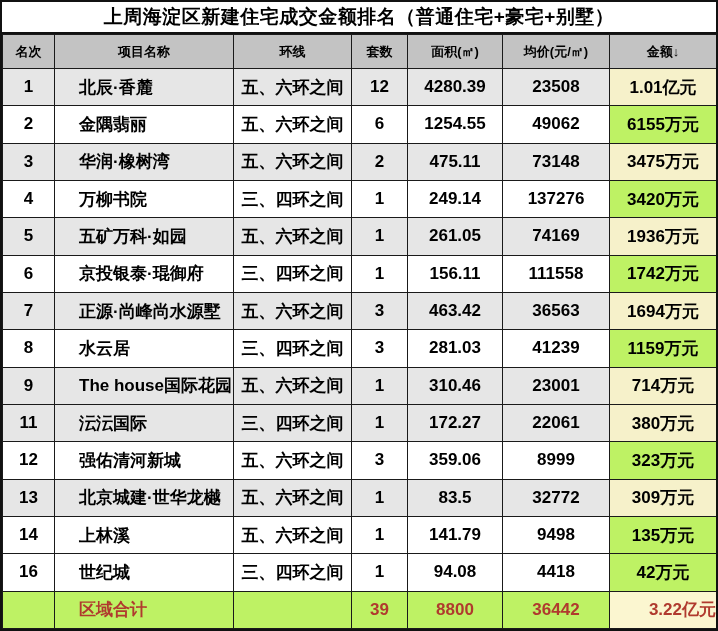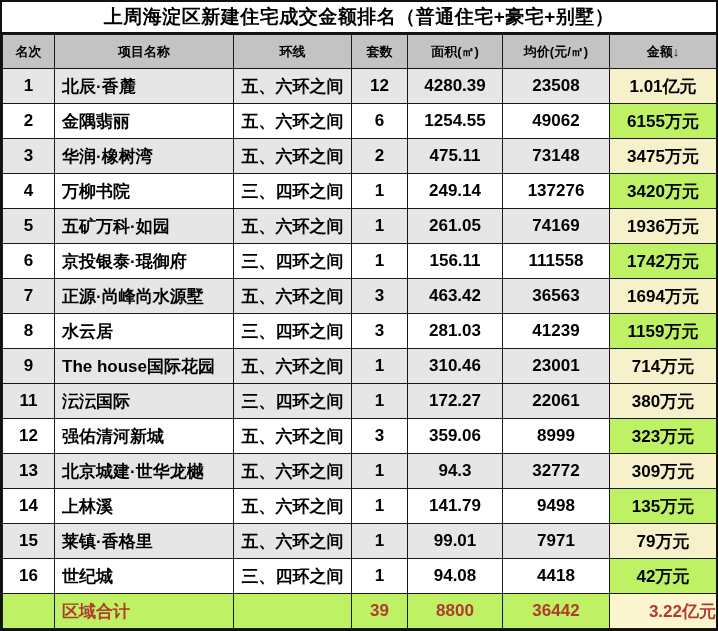--- a/index.html
+++ b/index.html
@@ -10,21 +10,21 @@
     font-size:19px; color:#000; background:#fff; border-bottom:2px solid #111;
     letter-spacing:0.5px; white-space:nowrap; }
   table.rank-table { width:714px; height:595px; border-collapse:collapse;
     table-layout:fixed; }
   .rank-table th, .rank-table td { border:1px solid #1a1a1a; font-weight:bold;
     overflow:hidden; white-space:nowrap; padding:0; }
   .rank-table th { background:#c3c3c3; font-size:13px; height:33px; color:#000;
     text-align:center; }
   .rank-table td { font-size:17px; height:32px; text-align:center; color:#000;
     background:#ffffff; }
-  .rank-table td.name-cell { text-align:left; padding-left:7px; }
+  .rank-table td.name-cell { text-align:left; padding-left:24px; }
   .rank-table tr.stripe td { background:#e6e6e6; }
   .rank-table td.amount-cell { background:#bef264; }
   .rank-table tr.stripe td.amount-cell { background:#f6f1ca;text-align:center; }
   .rank-table tr.total-row td { color:#b03a2e; background:#bef264; }
   .rank-table tr.total-row td.amount-cell { background:#fbf6d0; color:#b03a2e;text-align:right; }
   .watermark { position:absolute; right:2px; bottom:14px; display:flex;
     align-items:center; pointer-events:none; opacity:0.55; }
   .watermark .wm-text { font-size:25px; font-weight:bold; letter-spacing:5px;
     color:rgba(255,255,255,0.25); -webkit-text-stroke:1.3px rgba(150,140,128,0.55); }
   .watermark svg { margin-right:-6px; }
@@ -155,41 +155,32 @@
     <td>3</td>
     <td>359.06</td>
     <td>8999</td>
     <td class="amount-cell">323万元</td>
   </tr>
         <tr class="stripe">
     <td>13</td>
     <td class="name-cell">北京城建·世华龙樾</td>
     <td>五、六环之间</td>
     <td>1</td>
-    <td>94.3</td>
+    <td>83.5</td>
     <td>32772</td>
     <td class="amount-cell">309万元</td>
   </tr>
         <tr>
     <td>14</td>
     <td class="name-cell">上林溪</td>
     <td>五、六环之间</td>
     <td>1</td>
     <td>141.79</td>
     <td>9498</td>
     <td class="amount-cell">135万元</td>
-  </tr>
-        <tr class="stripe">
-    <td>15</td>
-    <td class="name-cell">莱镇·香格里</td>
-    <td>五、六环之间</td>
-    <td>1</td>
-    <td>99.01</td>
-    <td>7971</td>
-    <td class="amount-cell">79万元</td>
   </tr>
         <tr>
     <td>16</td>
     <td class="name-cell">世纪城</td>
     <td>三、四环之间</td>
     <td>1</td>
     <td>94.08</td>
     <td>4418</td>
     <td class="amount-cell">42万元</td>
   </tr>

